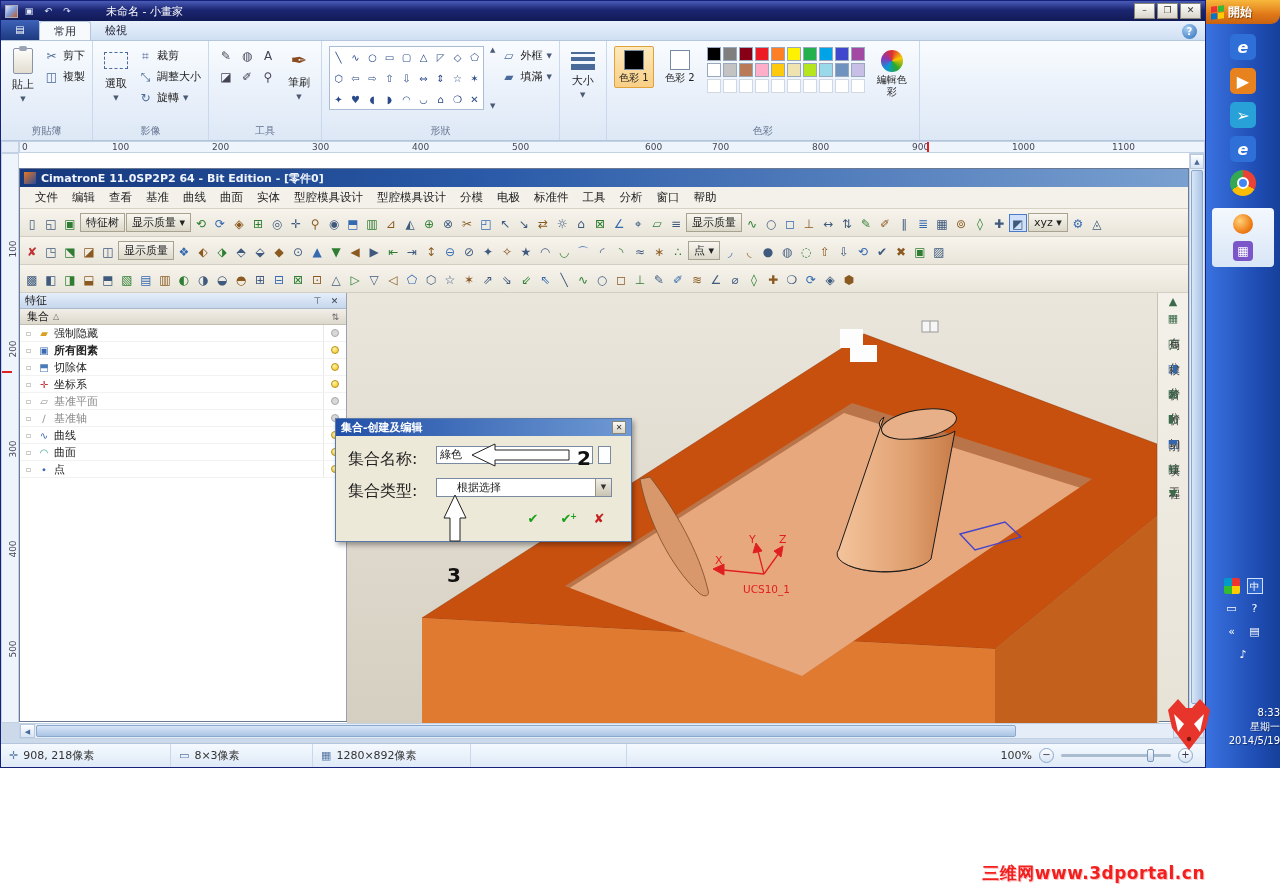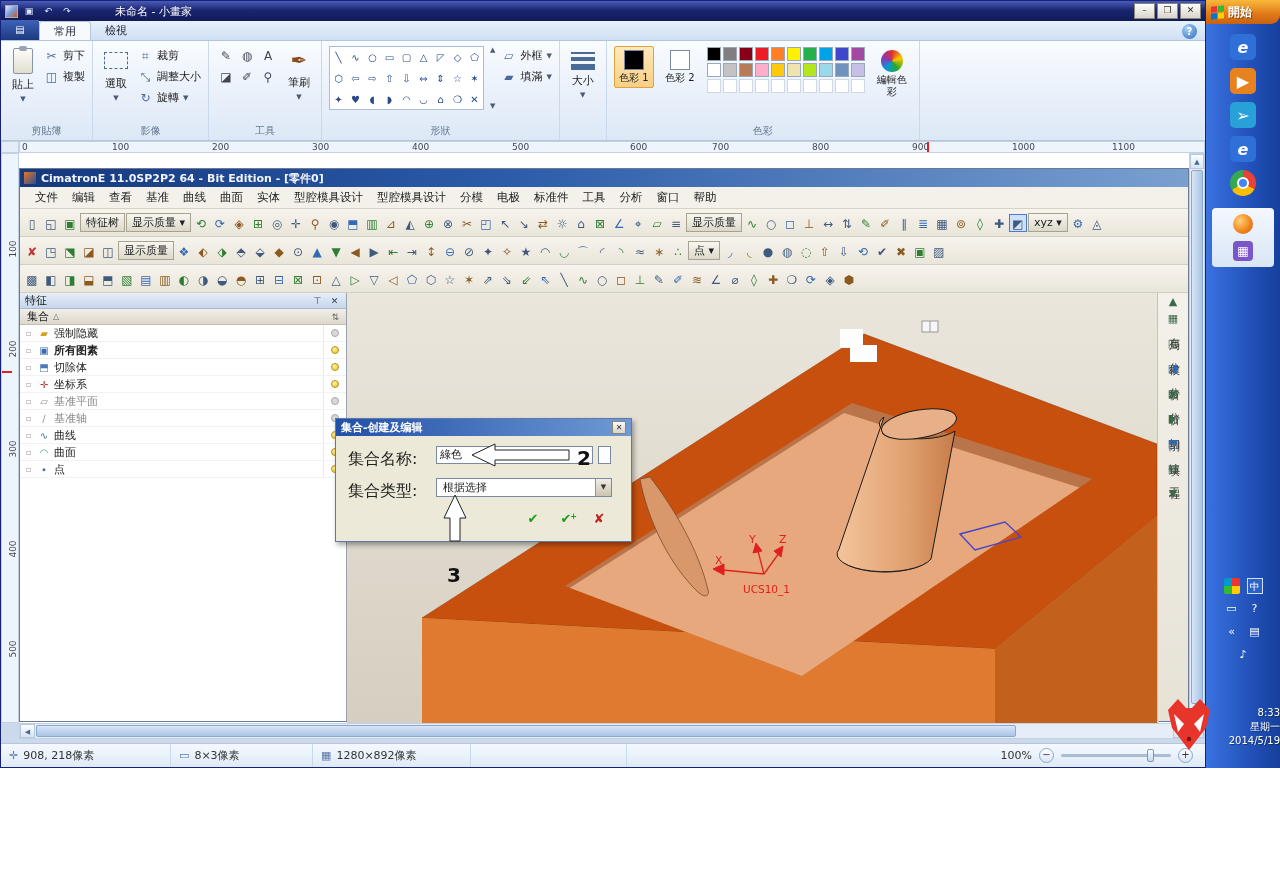--- a/index.html
+++ b/index.html
@@ -4,21 +4,21 @@
 <style>
   *{box-sizing:border-box;margin:0;padding:0}
   body{margin:0;font-family:"DejaVu Sans",sans-serif;background:#fff}
   #screen{position:relative;width:1280px;height:892px;background:#fff;overflow:hidden;font-size:11px;color:#222}
 
   
   #paint{position:absolute;left:0;top:0;width:1206px;height:768px;background:#ccd9ea;border:1px solid #16227a}
   #p-title{position:absolute;left:0;top:0;right:0;height:20px;background:linear-gradient(180deg,#4a5cb8,#1b2672 45%,#111a55);display:flex;align-items:center;color:#fff;padding-left:4px;gap:3px}
   .p-logo{width:13px;height:13px;background:linear-gradient(135deg,#e8e8f8,#7a9ad8 50%,#c85a20);border:1px solid #aab}
   .qat-btn{width:16px;height:14px;font-size:9px;color:#dfe8ff;text-align:center;line-height:14px}
-  #p-title-text{margin-left:37px;font-size:11px}
+  #p-title-text{margin-left:28px;font-size:11px}
   #p-winbtns{position:absolute;right:4px;top:2px;display:flex;gap:2px}
   .wbtn{width:21px;height:16px;background:linear-gradient(#fdfdfb,#d9d5cc);border:1px solid #8a8775;font-size:9px;line-height:13px;text-align:center;color:#333}
   #p-tabs{position:absolute;left:0;top:20px;right:0;height:20px;background:linear-gradient(#e8f1fc,#cfdff3);border-bottom:1px solid #b5c6dc;display:flex;align-items:flex-end}
   #file-btn{width:38px;height:20px;background:linear-gradient(#3d62b8,#1d3a80);color:#fff;text-align:center;line-height:20px;font-size:10px}
   .ptab{padding:0 14px;height:19px;line-height:19px;font-size:11px;color:#223}
   .ptab.active{background:#f7fafd;border:1px solid #b5c6dc;border-bottom:none;border-radius:3px 3px 0 0}
   #p-help{position:absolute;right:8px;top:23px;width:15px;height:15px;border-radius:50%;background:radial-gradient(circle at 35% 30%,#a8d0f4,#2a6ab8);color:#fff;text-align:center;line-height:15px;font-size:10px;font-weight:bold}
 
   #ribbon{position:absolute;left:0;top:40px;right:0;height:100px;background:linear-gradient(#f9fcff,#e9f0fa 55%,#dde8f6);border-bottom:1px solid #b5c6dc;display:flex}
   .rgroup{position:relative;height:100%;border-right:1px solid #c9d8ea;padding:5px 7px 16px;display:flex;gap:6px;align-items:flex-start}
@@ -111,21 +111,21 @@
   .rs-icon:nth-child(3n){color:#36a}
   .rs-label{writing-mode:vertical-rl;font-size:11px;color:#333;letter-spacing:2px;flex:0 0 auto}
 
   
   #dlg{position:absolute;left:315px;top:125px;width:297px;height:124px;background:#ece9d8;border:1px solid #5a7aaa;box-shadow:2px 3px 5px rgba(0,0,0,.35);z-index:5}
   #dlg-title{height:17px;background:linear-gradient(90deg,#2250a8,#6f9ad4);color:#fff;font-weight:bold;font-size:11px;display:flex;align-items:center;padding:0 5px}
   #dlg-close{margin-left:auto;width:14px;height:13px;background:linear-gradient(#fbfaf6,#d8d4c8);border:1px solid #8a8775;font-size:8px;line-height:11px;text-align:center;color:#333}
   .dlg-label{position:absolute;left:12px;font-size:16px;color:#222}
   #dlg-name-input{position:absolute;left:100px;top:27px;width:157px;height:18px;background:#fff;border:1px solid #7a8aa0;font-size:11px;line-height:16px;padding-left:3px}
   #dlg-spin{position:absolute;left:262px;top:27px;width:13px;height:18px;background:#fff;border:1px solid #7a8aa0}
-  #dlg-select{position:absolute;left:100px;top:59px;width:176px;height:19px;background:#fff;border:1px solid #7a8aa0;font-size:11px;line-height:17px;padding-left:6px}
+  #dlg-select{position:absolute;left:100px;top:59px;width:176px;height:19px;background:#fff;border:1px solid #7a8aa0;font-size:11px;line-height:17px;padding-left:20px}
   #dlg-select .dd{position:absolute;right:0;top:0;width:16px;height:17px;background:linear-gradient(#f0ede4,#cac4b2);border-left:1px solid #9a947f;text-align:center;font-size:7px;line-height:17px;color:#333}
   #dlg-btns{position:absolute;left:188px;top:92px;display:flex;gap:15px}
   .dbtn{width:18px;height:16px;font-size:13px;font-weight:bold;line-height:16px;text-align:center;position:relative}
   .dbtn.ok,.dbtn.apply{color:#18a018}
   .dbtn.apply sup{position:absolute;right:-2px;top:-2px;font-size:8px;color:#18a018}
   .dbtn.cancel{color:#c42020}
   #overlay{position:absolute;left:315px;top:124px;width:330px;height:200px;z-index:6;pointer-events:none}
 
   
   #taskbar{position:absolute;left:1206px;top:0;width:74px;height:768px;background:linear-gradient(90deg,#3a72e0,#1e4cb2 70%,#16409a)}
@@ -348,21 +348,21 @@
     </div>
 
     <div id="ruler-corner"></div>
     <div id="ruler-h">
         <span class="rh-num" style="left: 2px;">0</span>
         <span class="rh-num" style="left: 92px;">100</span>
         <span class="rh-num" style="left: 192px;">200</span>
         <span class="rh-num" style="left: 292px;">300</span>
         <span class="rh-num" style="left: 392px;">400</span>
         <span class="rh-num" style="left: 492px;">500</span>
-        <span class="rh-num" style="left: 610px;">600</span>
+        <span class="rh-num" style="left: 625px;">600</span>
         <span class="rh-num" style="left: 692px;">700</span>
         <span class="rh-num" style="left: 792px;">800</span>
         <span class="rh-num" style="left: 892px;">900</span>
         <span class="rh-num" style="left: 992px;">1000</span>
         <span class="rh-num" style="left: 1092px;">1100</span>
       </div>
     <div id="rh-mark"></div>
     <div id="ruler-v">
         <span class="rv-num" style="top: 90px;">100</span>
         <span class="rv-num" style="top: 190px;">200</span>
@@ -786,14 +786,15 @@
       <div>2014/5/19</div>
     </div>
   </div>
 
   <svg id="fox" width="46" height="54" viewBox="0 0 46 54">
     <path d="M2,12 L12,1 L20,10 L26,10 L34,1 L44,12 L40,30 L23,52 L6,30 Z" fill="#e8352b"></path>
     <path d="M8,16 L18,26 L12,34 Z" fill="#ffffff"></path>
     <path d="M38,16 L28,26 L34,34 Z" fill="#ffffff"></path>
     <circle cx="23" cy="41" r="2.2" fill="#7a1410"></circle>
   </svg>
+  <div id="wm-text">三维网www.3dportal.cn</div>
 
 </div>
 
 </body></html>

